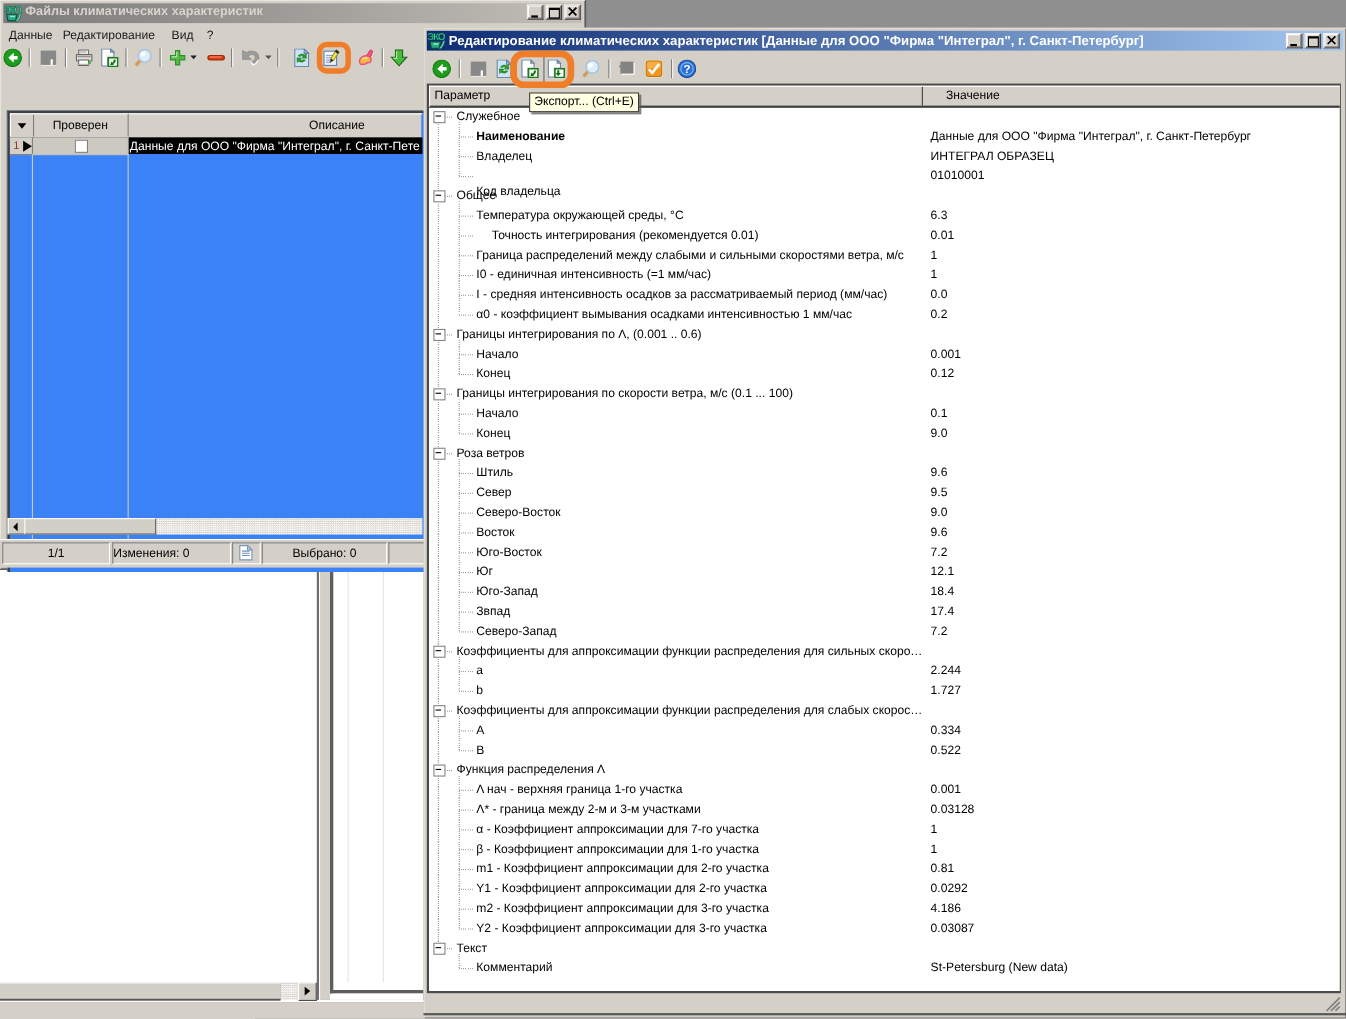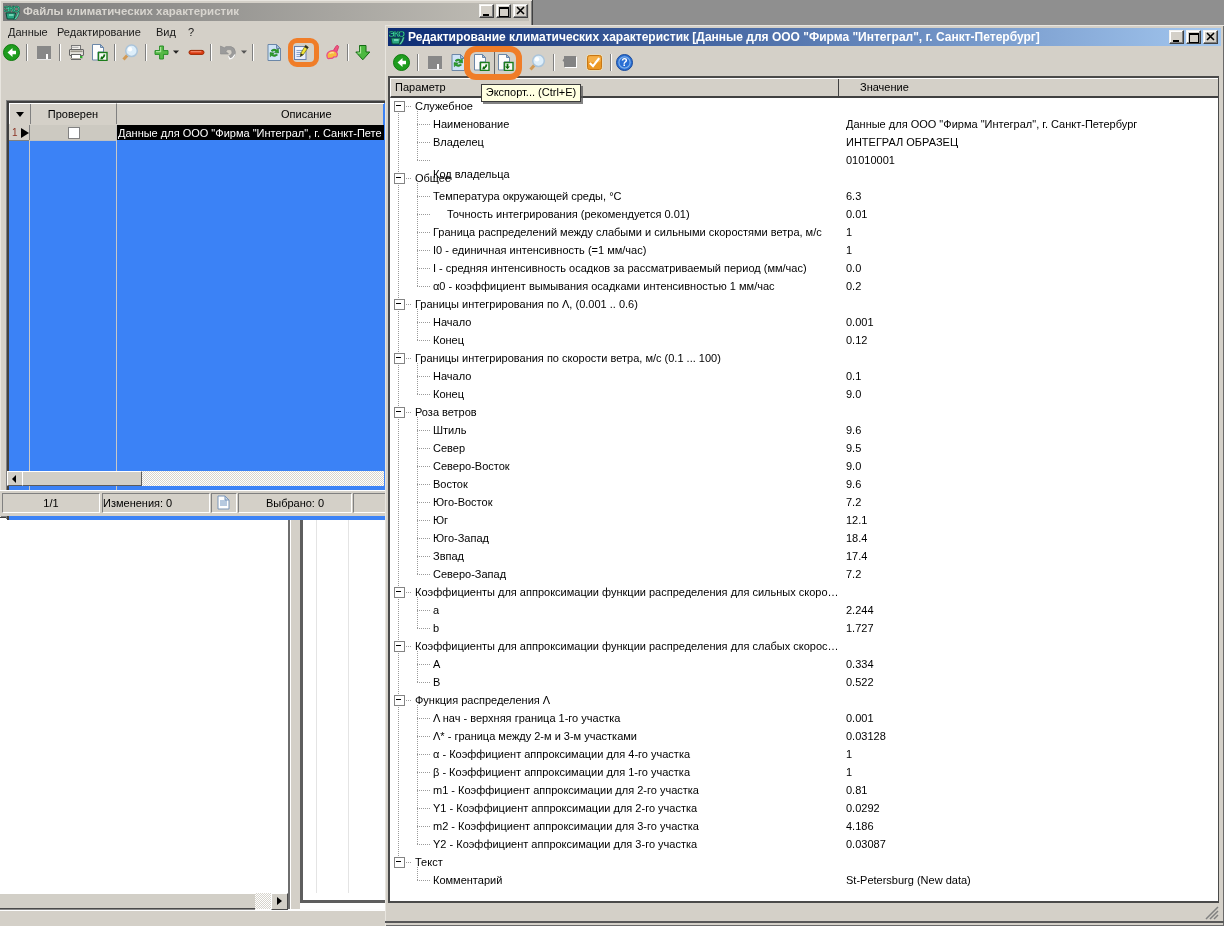--- a/index.html
+++ b/index.html
@@ -241,21 +241,21 @@
     <div class="ab" style="left:3px;top:51px;width:828px;height:823px;background:#fff;border-top:2px solid #4a4a4a;border-left:2px solid #4a4a4a;border-right:1px solid #4a4a4a;border-bottom:2px solid #4a4a4a;">
       <div class="ab" style="left:0;top:0;width:827px;height:17px;background:#d4d0c8;border-bottom:2px solid #404040;border-top:1px solid #fff;border-left:1px solid #fff;">
         <div class="ab" style="left:4px;top:2px;">Параметр</div>
         <div class="ab" style="left:447px;top:0;width:1px;height:17px;background:#404040;"></div>
         <div class="ab" style="left:455px;top:2px;margin-left:14px;">Значение</div>
       </div>
       <div class="gbox" style="left:4px;top:23px;"></div>
       <div class="doth" style="left:14px;top:28px;width:7px;"></div>
       <div class="ab" style="left:25px;top:22px;white-space:nowrap;">Служебное</div>
       <div class="doth" style="left:27px;top:46px;width:13px;"></div>
-      <div class="ab" style="left:43px;top:40px;white-space:nowrap;">Наименование</div>
+      <div class="ab" style="left:43px;top:40px;white-space:nowrap;font-weight:bold;">Наименование</div>
       <div class="ab" style="left:456px;top:40px;white-space:nowrap;">Данные для ООО "Фирма "Интеграл", г. Санкт-Петербург</div>
       <div class="doth" style="left:27px;top:64px;width:13px;"></div>
       <div class="ab" style="left:43px;top:58px;white-space:nowrap;">Владелец</div>
       <div class="ab" style="left:456px;top:58px;white-space:nowrap;">ИНТЕГРАЛ ОБРАЗЕЦ</div>
       <div class="doth" style="left:27px;top:82px;width:13px;"></div>
       <div class="ab" style="left:43px;top:90px;white-space:nowrap;">Код владельца</div>
       <div class="ab" style="left:456px;top:76px;white-space:nowrap;">01010001</div>
       <div class="gbox" style="left:4px;top:95px;"></div>
       <div class="doth" style="left:14px;top:100px;width:7px;"></div>
       <div class="ab" style="left:25px;top:94px;white-space:nowrap;">Общее</div>
@@ -346,21 +346,21 @@
       <div class="gbox" style="left:4px;top:617px;"></div>
       <div class="doth" style="left:14px;top:622px;width:7px;"></div>
       <div class="ab" style="left:25px;top:616px;white-space:nowrap;">Функция распределения Λ</div>
       <div class="doth" style="left:27px;top:640px;width:13px;"></div>
       <div class="ab" style="left:43px;top:634px;white-space:nowrap;">Λ нач - верхняя граница 1-го участка</div>
       <div class="ab" style="left:456px;top:634px;white-space:nowrap;">0.001</div>
       <div class="doth" style="left:27px;top:658px;width:13px;"></div>
       <div class="ab" style="left:43px;top:652px;white-space:nowrap;">Λ* - граница между 2-м и 3-м участками</div>
       <div class="ab" style="left:456px;top:652px;white-space:nowrap;">0.03128</div>
       <div class="doth" style="left:27px;top:676px;width:13px;"></div>
-      <div class="ab" style="left:43px;top:670px;white-space:nowrap;">α - Коэффициент аппроксимации для 4-го участка</div>
+      <div class="ab" style="left:43px;top:670px;white-space:nowrap;">α - Коэффициент аппроксимации для 7-го участка</div>
       <div class="ab" style="left:456px;top:670px;white-space:nowrap;">1</div>
       <div class="doth" style="left:27px;top:694px;width:13px;"></div>
       <div class="ab" style="left:43px;top:688px;white-space:nowrap;">β - Коэффициент аппроксимации для 1-го участка</div>
       <div class="ab" style="left:456px;top:688px;white-space:nowrap;">1</div>
       <div class="doth" style="left:27px;top:712px;width:13px;"></div>
       <div class="ab" style="left:43px;top:706px;white-space:nowrap;">m1 - Коэффициент аппроксимации для 2-го участка</div>
       <div class="ab" style="left:456px;top:706px;white-space:nowrap;">0.81</div>
       <div class="doth" style="left:27px;top:730px;width:13px;"></div>
       <div class="ab" style="left:43px;top:724px;white-space:nowrap;">Y1 - Коэффициент аппроксимации для 2-го участка</div>
       <div class="ab" style="left:456px;top:724px;white-space:nowrap;">0.0292</div>

